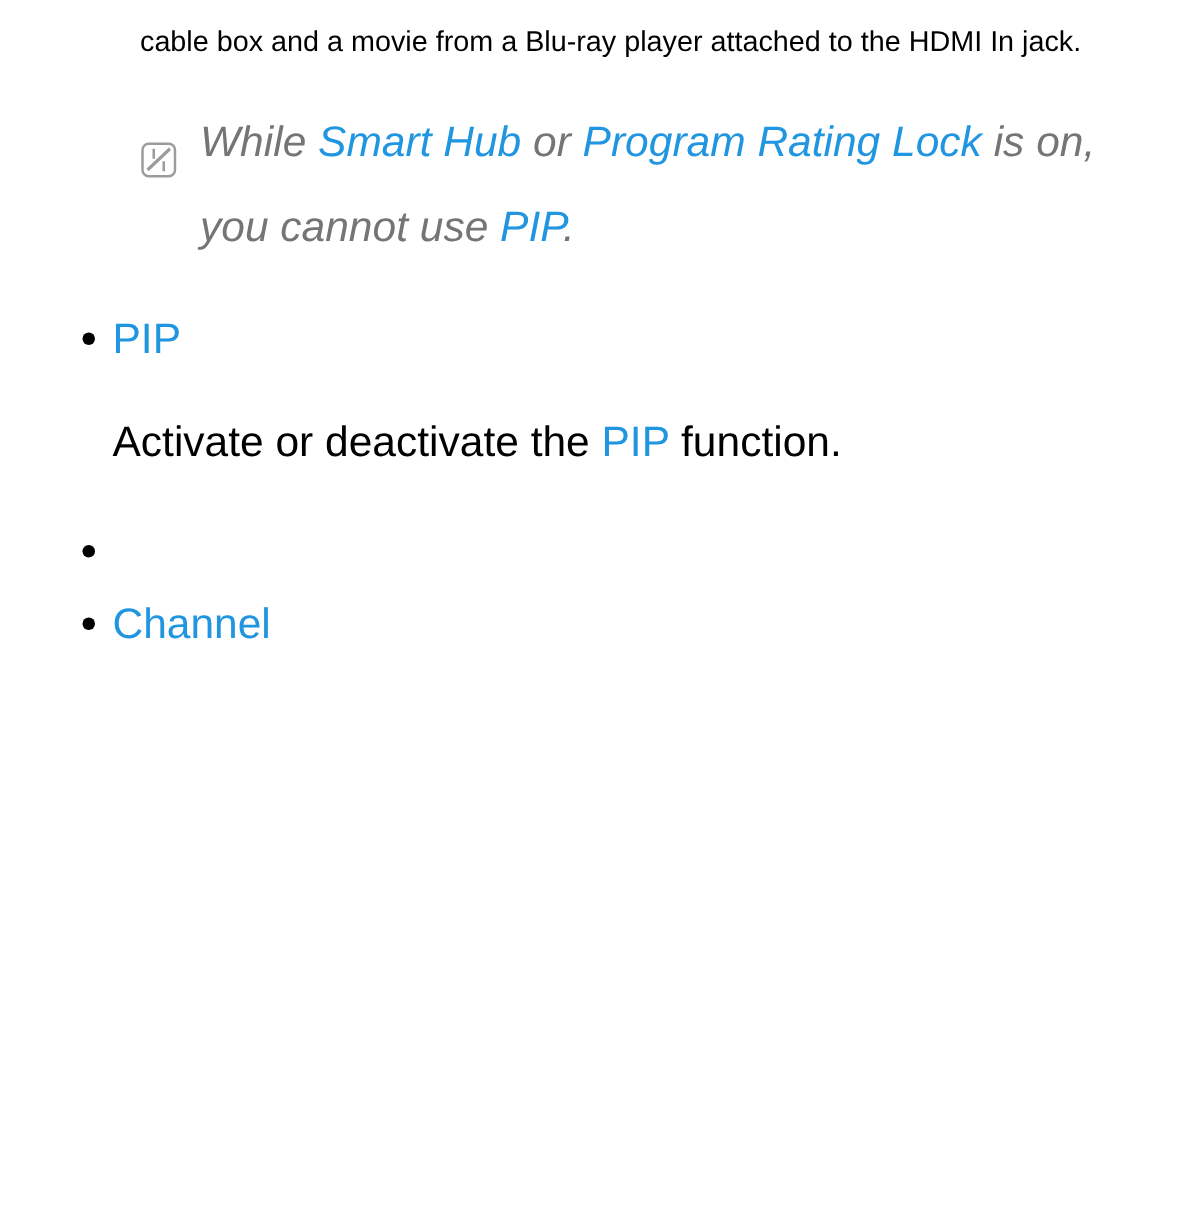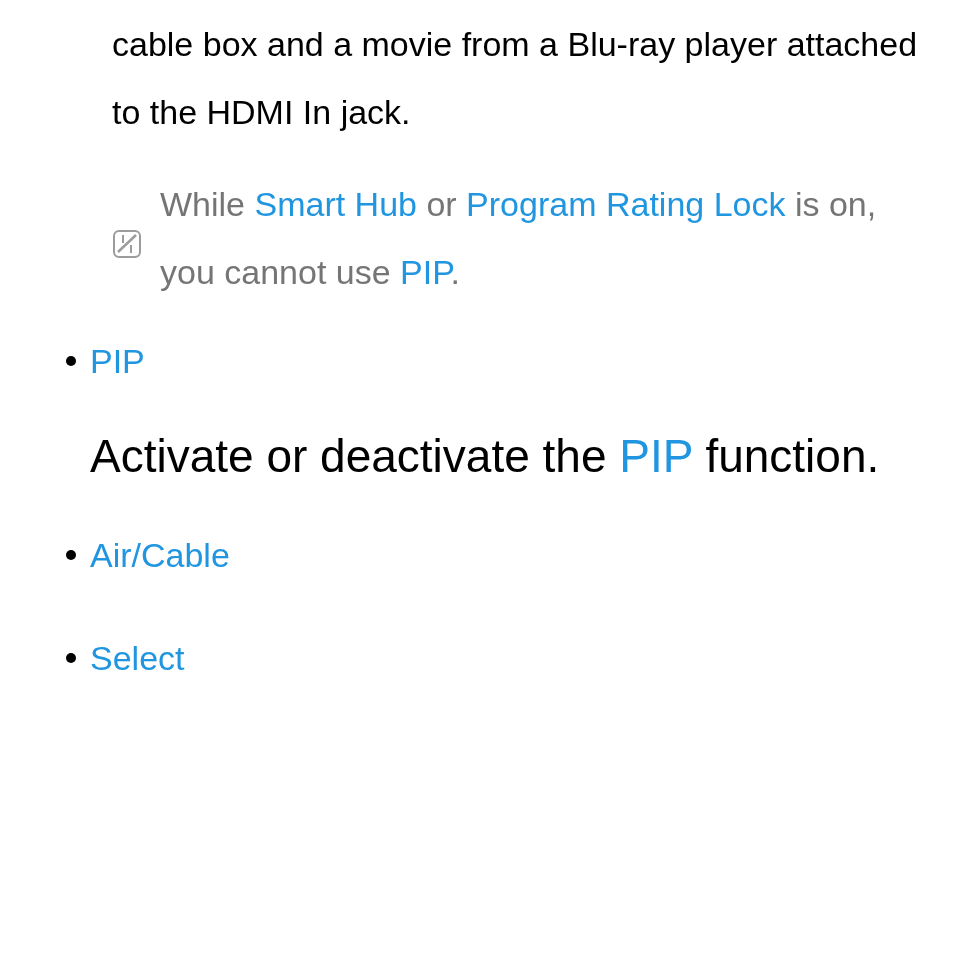--- a/index.html
+++ b/index.html
@@ -10,33 +10,34 @@
     body {
       width: 954px;
       height: 977px;
       background: #ffffff;
       font-family: Arial, Helvetica, sans-serif;
       color: #000000;
       padding: 10px 30px 0 90px;
       overflow: hidden;
     }
     .intro-text {
-      font-size: 34px;
+      font-size: 23px;
       line-height: 2.0;
       margin-bottom: 24px;
       padding-left: 22px;
     }
     .note-row {
       display: flex;
-      align-items: center;
+      align-items: flex-start;
       font-size: 34px;
       line-height: 2.0;
       color: #757575;
       padding-left: 22px;
       margin-bottom: 28px;
+      font-style: italic;
     }
     .note-icon {
       flex-shrink: 0;
       margin-right: 18px;
       margin-top: 18px;
     }
     .note-body {
       flex: 1;
     }
     .blue {
@@ -60,21 +61,21 @@
     .bullet-content {
       flex: 1;
     }
     .bullet-title {
       font-size: 34px;
       color: #2095e0;
       line-height: 1.6;
       margin-bottom: 22px;
     }
     .bullet-desc {
-      font-size: 46px;
+      font-size: 34px;
       line-height: 2.0;
       color: #000000;
       padding-left: 0;
     }
   </style>
 </head>
 <body>
 
 <div class="intro-text">cable box and a movie from a Blu-ray player attached to the HDMI In jack.</div>
 
@@ -98,22 +99,21 @@
     <div class="bullet-title">PIP</div>
     <div class="bullet-desc">
       <span>Activate or deactivate the </span><span class="blue">PIP</span><span> function.</span>
     </div>
   </div>
 </div>
 
 <div class="bullet-item">
   <span class="bullet-dot"></span>
   <div class="bullet-content">
-    <div class="bullet-title">Air/Cable</div>
   </div>
 </div>
 
 <div class="bullet-item">
   <span class="bullet-dot"></span>
   <div class="bullet-content">
-    <div class="bullet-title">Select</div>
+    <div class="bullet-title">Channel</div>
   </div>
 </div>
 
 </body></html>

